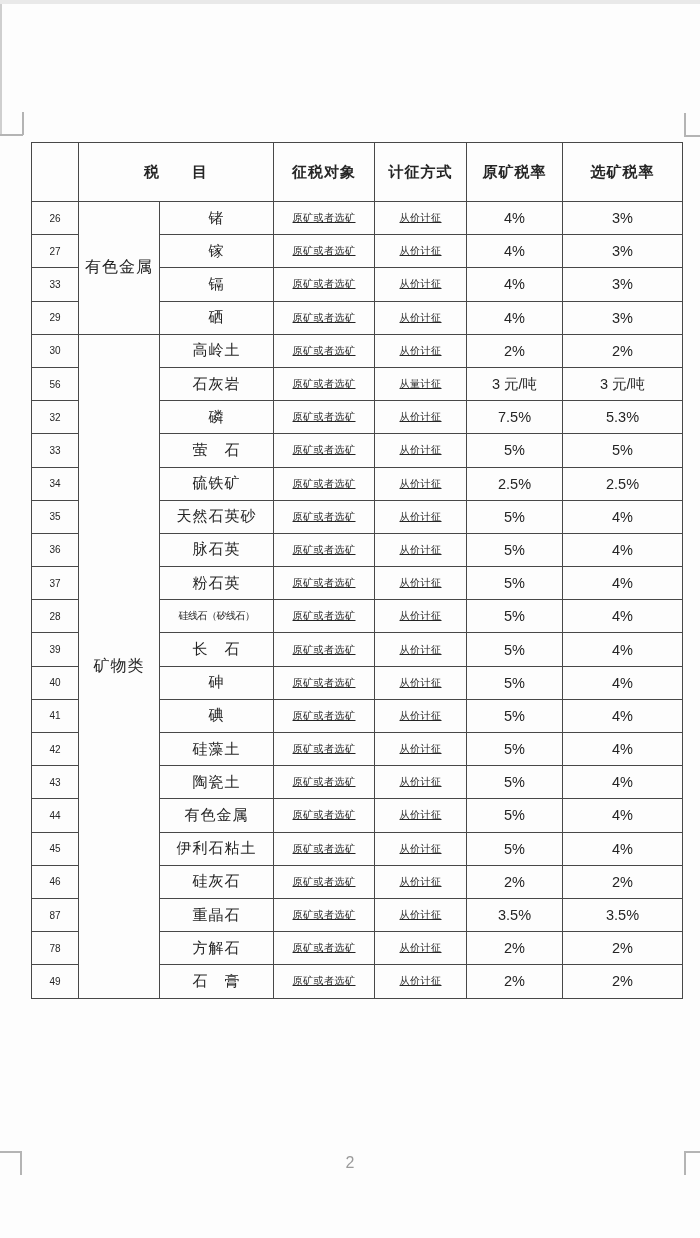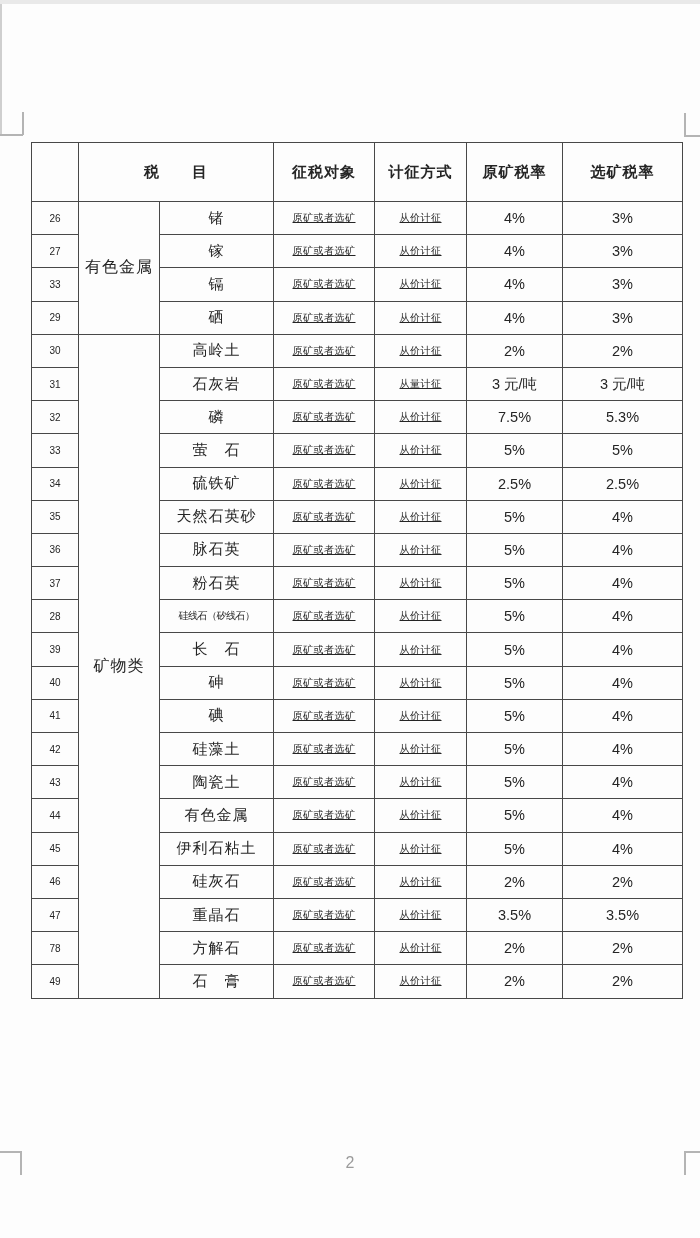--- a/index.html
+++ b/index.html
@@ -141,21 +141,21 @@
         <tr>
           <td class="num">30</td>
           <td class="cat" rowspan="20">矿物类</td>
           <td class="item">高岭土</td>
           <td class="obj">原矿或者选矿</td>
           <td class="method">从价计征</td>
           <td class="rate">2%</td>
           <td class="rate">2%</td>
         </tr>
         <tr>
-          <td class="num">31</td>
+          <td class="num">56</td>
           <td class="item">石灰岩</td>
           <td class="obj">原矿或者选矿</td>
           <td class="method">从量计征</td>
           <td class="rate">3 元/吨</td>
           <td class="rate">3 元/吨</td>
         </tr>
         <tr>
           <td class="num">32</td>
           <td class="item">磷</td>
           <td class="obj">原矿或者选矿</td>
@@ -269,21 +269,21 @@
         </tr>
         <tr>
           <td class="num">46</td>
           <td class="item">硅灰石</td>
           <td class="obj">原矿或者选矿</td>
           <td class="method">从价计征</td>
           <td class="rate">2%</td>
           <td class="rate">2%</td>
         </tr>
         <tr>
-          <td class="num">47</td>
+          <td class="num">87</td>
           <td class="item">重晶石</td>
           <td class="obj">原矿或者选矿</td>
           <td class="method">从价计征</td>
           <td class="rate">3.5%</td>
           <td class="rate">3.5%</td>
         </tr>
         <tr>
           <td class="num">78</td>
           <td class="item">方解石</td>
           <td class="obj">原矿或者选矿</td>

